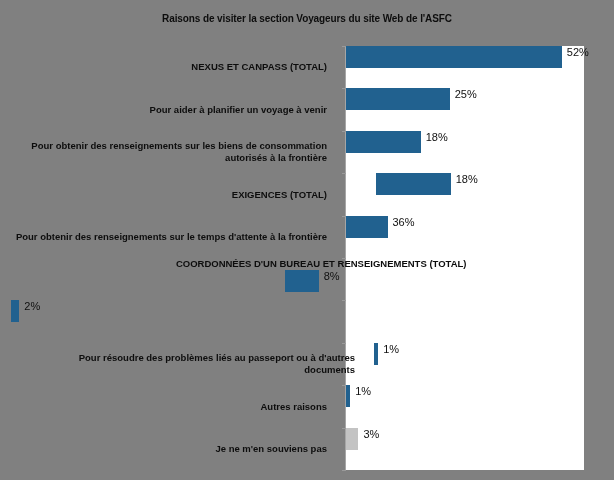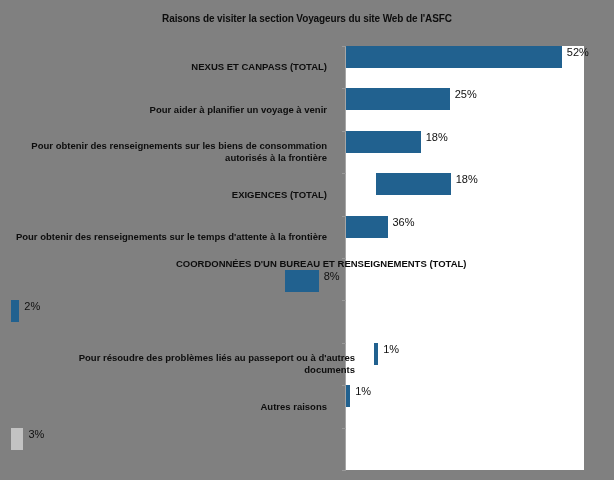--- a/index.html
+++ b/index.html
@@ -172,20 +172,21 @@
       <div class="axis-tick" style="top: 296.8px;"></div>
       <div class="row" style="top: 339.2px; height: 42.4px;">
         <div class="cat-label">Autres raisons</div>
         <div class="bar-cell" style="height: 42.4px;">
           <div class="bar" style="width: 4.15px; background: rgb(33, 97, 143);"></div>
           <span class="bar-value">1%</span>
         </div>
       </div>
       <div class="axis-tick" style="top: 339.2px;"></div>
       <div class="row" style="top: 381.6px; height: 42.4px;">
+        <div class="cat-label">Je ne m'en souviens pas</div>
         <div class="bar-cell" style="height: 42.4px;">
           <div class="bar alt" style="width: 12.45px; background: rgb(195, 195, 195);"></div>
           <span class="bar-value">3%</span>
         </div>
       </div>
       <div class="axis-tick" style="top: 381.6px;"></div>
       <div class="axis-tick" style="top: 424px;"></div>
     </div>
 
 </div>

